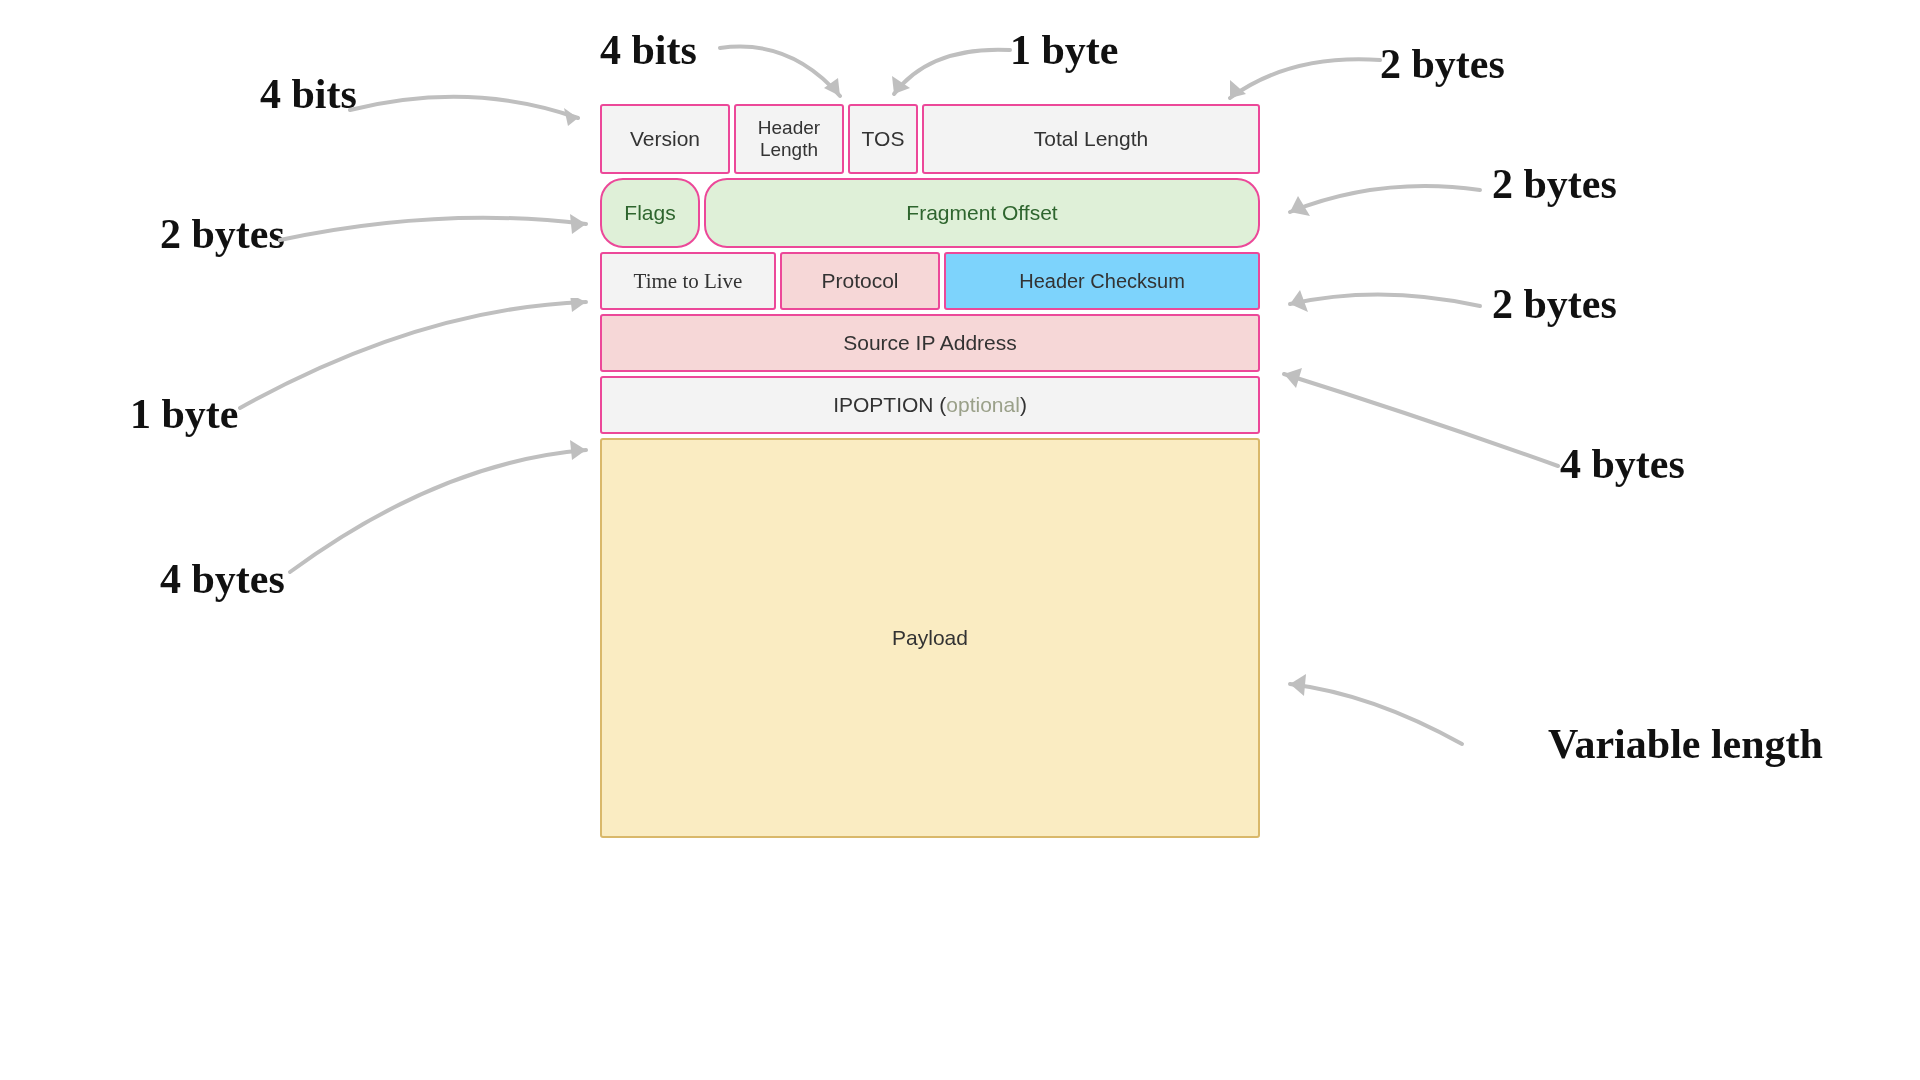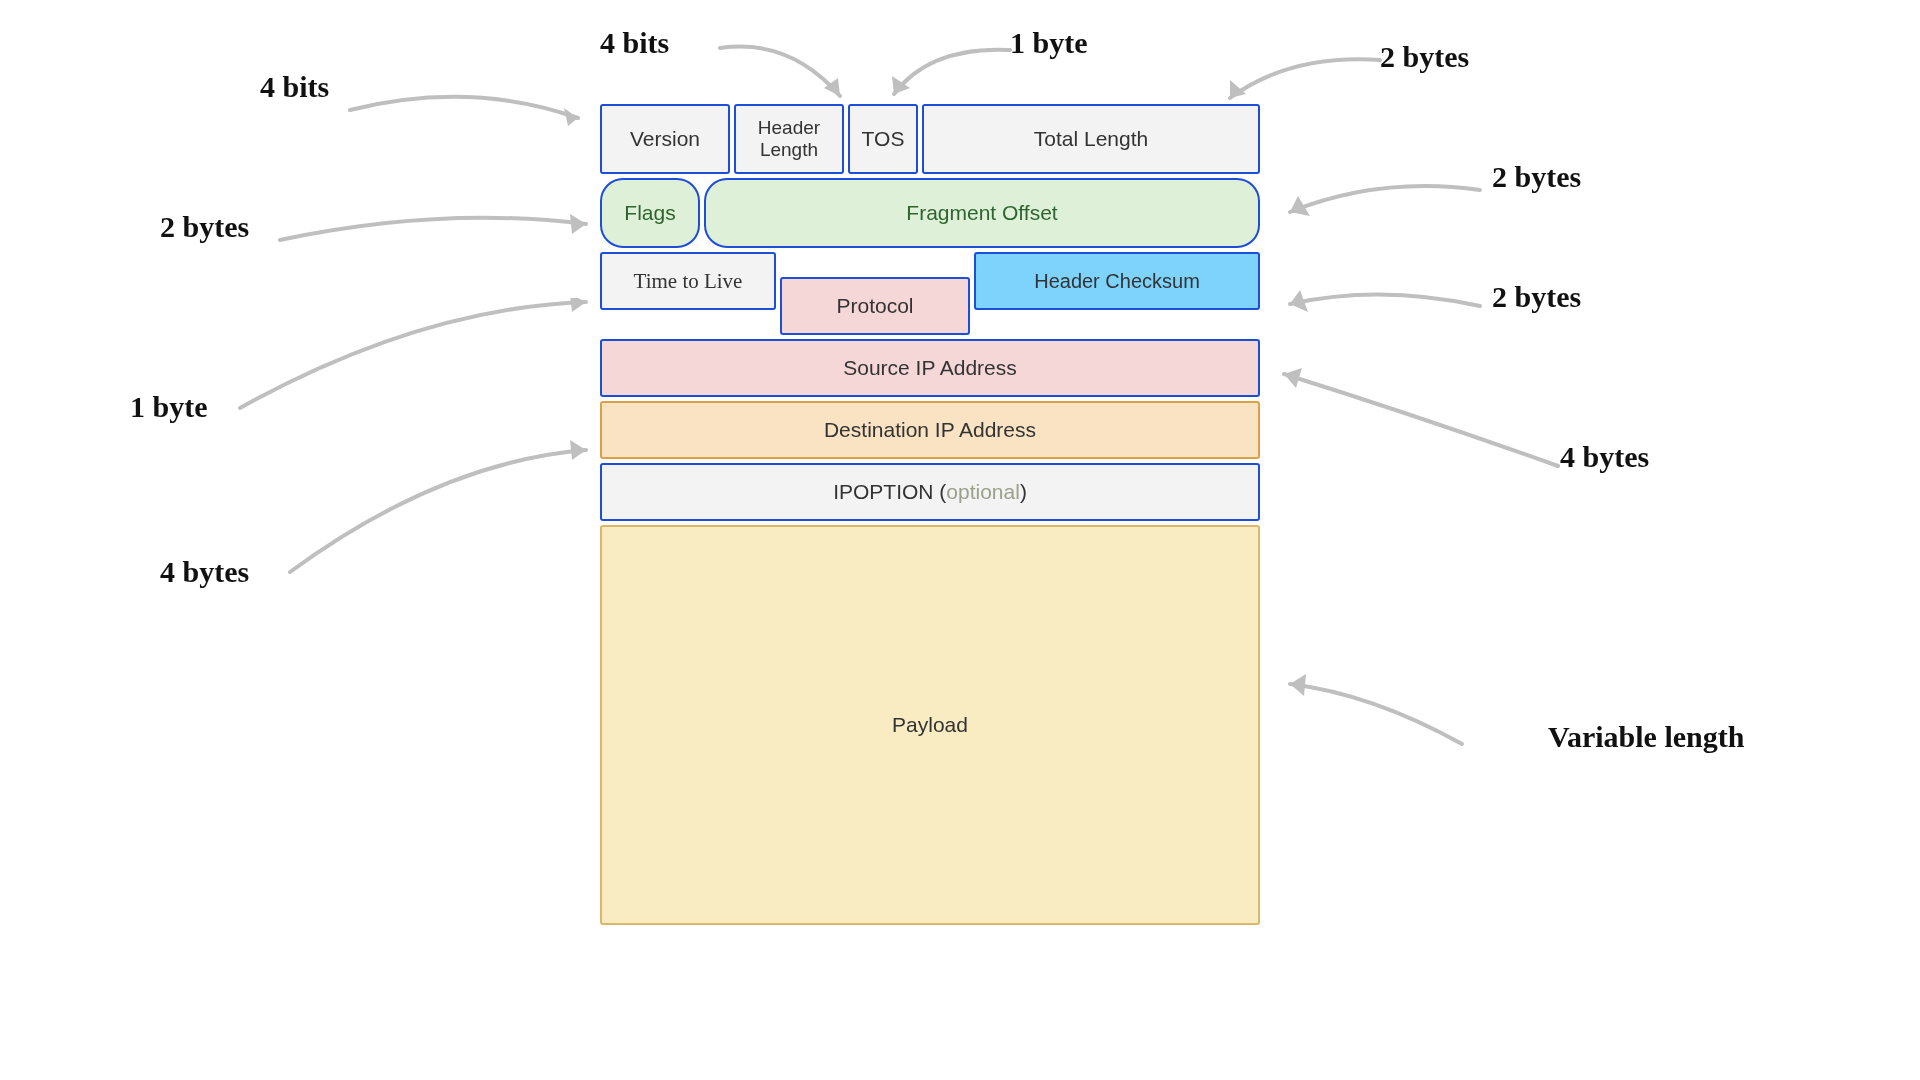--- a/index.html
+++ b/index.html
@@ -2,21 +2,21 @@
 <html><head>
 <meta charset="utf-8">
 <style>
   * { box-sizing: border-box; margin: 0; padding: 0; }
   html, body { width: 1920px; height: 1080px; background: #fff; font-family: "Comic Sans MS", "Segoe Script", cursive, sans-serif; }
   .stage { position: relative; width: 1920px; height: 1080px; }
 
   .packet { position: absolute; left: 600px; top: 104px; width: 660px; }
   .row { width: 100%; display: flex; align-items: stretch; margin-bottom: 4px; }
   .cell {
-    border: 2px solid #1d4ed8;
+    border: 2px solid #ec4899;
     border-radius: 3px;
     display: flex;
     align-items: center;
     justify-content: center;
     font-size: 21px;
     color: #333;
     background: #f5f5f5;
     margin-right: 4px;
     padding: 0 6px;
     text-align: center;
@@ -32,21 +32,21 @@
   .pink   { background: #f6d7d7; }
   .cream  { background: #7dd3fc; }
   .tan    { background: #f9e3c3; border-color: #d9a24a; }
   .pay    { background: #faecc2; border-color: #d9b86a; }
   .grey   { background: #f3f3f3; }
 
   .ann {
     position: absolute;
     font-family: "Georgia", "Times New Roman", serif;
     font-weight: 700;
-    font-size: 30px;
+    font-size: 42px;
     color: #111;
     white-space: nowrap;
   }
 
   .arrow { position: absolute; }
   .arrow path { fill: none; stroke: #bfbfbf; stroke-width: 4; stroke-linecap: round; }
   .arrow .head { fill: #bfbfbf; stroke: none; }
 
   .opt { color: #9aa089; }
 </style>
@@ -125,31 +125,28 @@
       <div class="cell grey h70" style="flex:1;">Total Length</div>
     </div>
 
     <div class="row">
       <div class="cell green h70" style="width:100px;">Flags</div>
       <div class="cell green h70" style="flex:1;">Fragment Offset</div>
     </div>
 
     <div class="row">
       <div class="cell grey h58" style="width:176px;font-family:Liberation Serif, serif;">Time to Live</div>
-      <div class="cell pink h58" style="width:190px;margin-top:25px;">Protocol</div>
+      <div class="cell pink h58" style="width:160px;">Protocol</div>
       <div class="cell cream h58" style="flex:1; font-size:20px;">Header Checksum</div>
     </div>
 
     <div class="row">
       <div class="cell pink h58" style="flex:1;">Source IP Address</div>
     </div>
 
-    <div class="row">
-      <div class="cell tan h58" style="flex:1;">Destination IP Address</div>
-    </div>
 
     <div class="row">
       <div class="cell grey h58" style="flex:1;">
         <span>IPOPTION (</span>
           <span class="opt">optional</span>
           <span>)</span>
       </div>
     </div>
 
     <div class="row">

